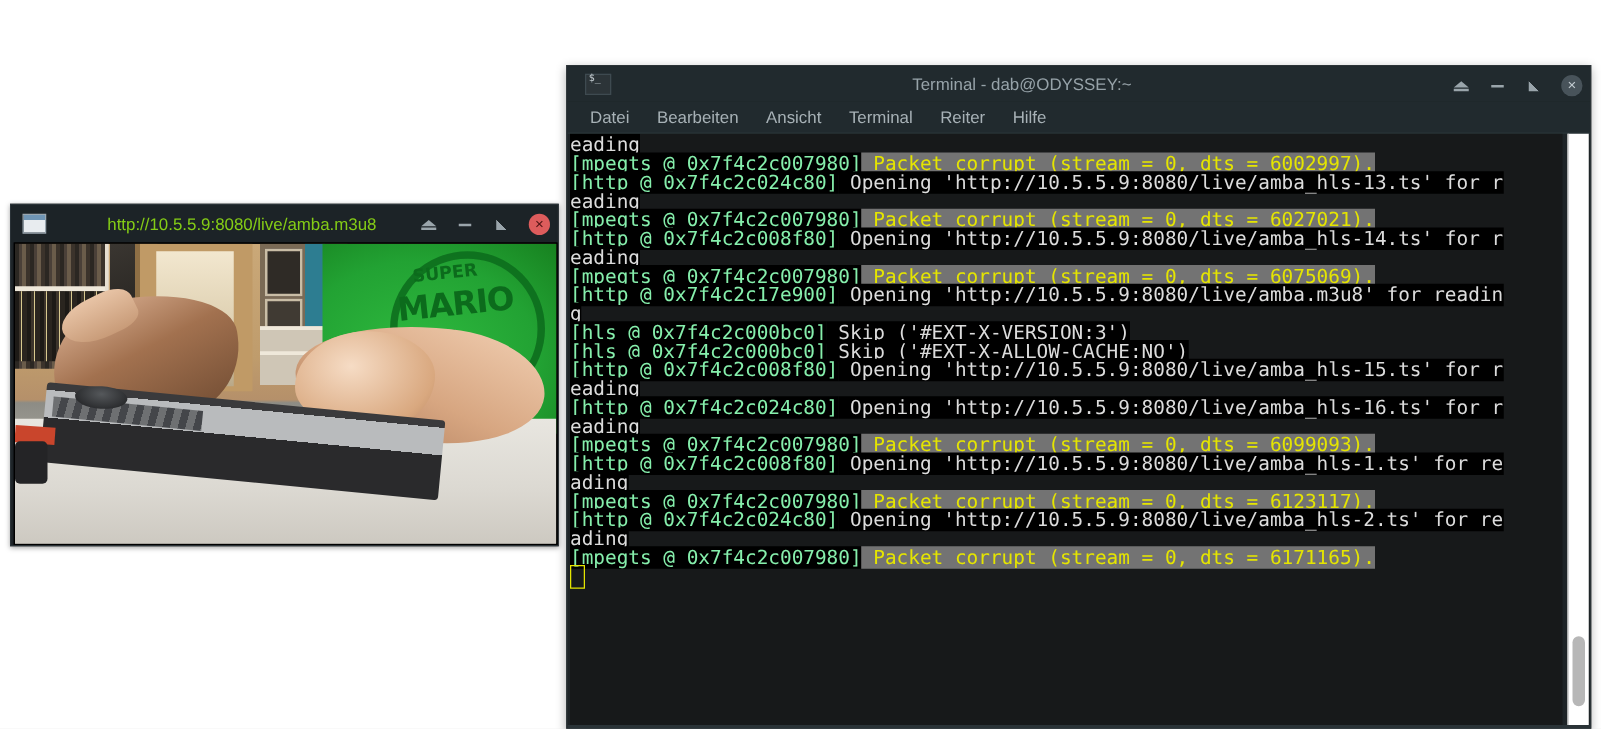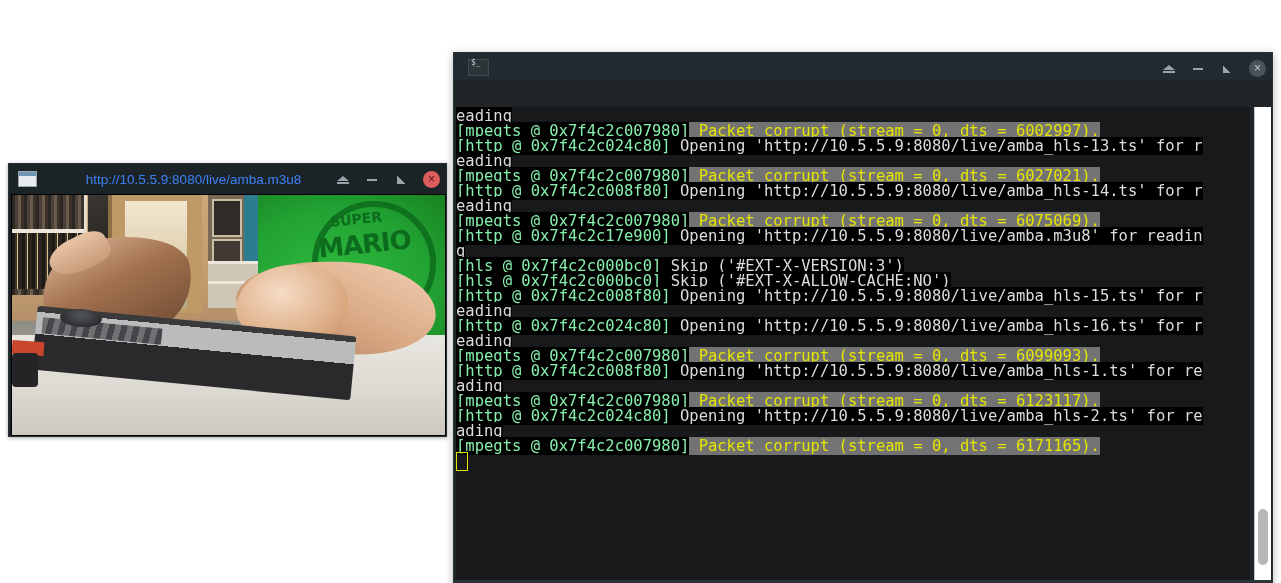--- a/index.html
+++ b/index.html
@@ -141,21 +141,21 @@
   #video-titlebar .win-icon {
     width: 17px; height: 14px;
     background: linear-gradient(#6f95b5 0 4px, #e8ecef 4px 100%);
     border: 1px solid #9aa7b0;
     margin-left: 3px;
     flex: 0 0 auto;
   }
   #video-title {
     flex: 1;
     text-align: center;
-    color: #3b82f6;
+    color: #84cc16;
     font-size: 13.5px;
     white-space: nowrap;
     overflow: hidden;
     padding-right: 96px;
     padding-left: 6px;
   }
   .wbtns { position: absolute; right: 6px; top: 0; height: 30px; display: flex; align-items: center; gap: 15px; }
   .wbtn { width: 14px; height: 14px; position: relative; }
   .wbtn.shade::after {
     content: ""; position: absolute; left: 1px; top: 4px;
@@ -408,28 +408,37 @@
         <div class="vs knob"></div>
         <div class="vs redthing"></div>
         <div class="vs blackthing"></div>
       </div>
     </div>
   </div>
 
   <div id="terminal-window">
     <div id="term-titlebar">
       <span class="term-icon"></span>
+      <span id="term-title">Terminal - dab@ODYSSEY:~</span>
       <span class="wbtns">
         <span class="wbtn shade"></span>
         <span class="wbtn min"></span>
         <span class="wbtn max"></span>
         <span class="wbtn close inactive">×</span>
       </span>
     </div>
 
+    <div id="term-menubar">
+      <span class="menu-item">Datei</span>
+      <span class="menu-item">Bearbeiten</span>
+      <span class="menu-item">Ansicht</span>
+      <span class="menu-item">Terminal</span>
+      <span class="menu-item">Reiter</span>
+      <span class="menu-item">Hilfe</span>
+    </div>
 
     <div id="term-content"><div class="line"><span class="seg-plain">eading</span></div><div class="line"><span class="seg-tag">[mpegts @ 0x7f4c2c007980]</span><span class="seg-yell"> Packet corrupt (stream = 0, dts = 6002997).</span></div><div class="line"><span class="seg-tag">[http @ 0x7f4c2c024c80]</span><span class="seg-plain"> Opening 'http://10.5.5.9:8080/live/amba_hls-13.ts' for r</span></div><div class="line"><span class="seg-plain">eading</span></div><div class="line"><span class="seg-tag">[mpegts @ 0x7f4c2c007980]</span><span class="seg-yell"> Packet corrupt (stream = 0, dts = 6027021).</span></div><div class="line"><span class="seg-tag">[http @ 0x7f4c2c008f80]</span><span class="seg-plain"> Opening 'http://10.5.5.9:8080/live/amba_hls-14.ts' for r</span></div><div class="line"><span class="seg-plain">eading</span></div><div class="line"><span class="seg-tag">[mpegts @ 0x7f4c2c007980]</span><span class="seg-yell"> Packet corrupt (stream = 0, dts = 6075069).</span></div><div class="line"><span class="seg-tag">[http @ 0x7f4c2c17e900]</span><span class="seg-plain"> Opening 'http://10.5.5.9:8080/live/amba.m3u8' for readin</span></div><div class="line"><span class="seg-plain">g</span></div><div class="line"><span class="seg-tag">[hls @ 0x7f4c2c000bc0]</span><span class="seg-plain"> Skip ('#EXT-X-VERSION:3')</span></div><div class="line"><span class="seg-tag">[hls @ 0x7f4c2c000bc0]</span><span class="seg-plain"> Skip ('#EXT-X-ALLOW-CACHE:NO')</span></div><div class="line"><span class="seg-tag">[http @ 0x7f4c2c008f80]</span><span class="seg-plain"> Opening 'http://10.5.5.9:8080/live/amba_hls-15.ts' for r</span></div><div class="line"><span class="seg-plain">eading</span></div><div class="line"><span class="seg-tag">[http @ 0x7f4c2c024c80]</span><span class="seg-plain"> Opening 'http://10.5.5.9:8080/live/amba_hls-16.ts' for r</span></div><div class="line"><span class="seg-plain">eading</span></div><div class="line"><span class="seg-tag">[mpegts @ 0x7f4c2c007980]</span><span class="seg-yell"> Packet corrupt (stream = 0, dts = 6099093).</span></div><div class="line"><span class="seg-tag">[http @ 0x7f4c2c008f80]</span><span class="seg-plain"> Opening 'http://10.5.5.9:8080/live/amba_hls-1.ts' for re</span></div><div class="line"><span class="seg-plain">ading</span></div><div class="line"><span class="seg-tag">[mpegts @ 0x7f4c2c007980]</span><span class="seg-yell"> Packet corrupt (stream = 0, dts = 6123117).</span></div><div class="line"><span class="seg-tag">[http @ 0x7f4c2c024c80]</span><span class="seg-plain"> Opening 'http://10.5.5.9:8080/live/amba_hls-2.ts' for re</span></div><div class="line"><span class="seg-plain">ading</span></div><div class="line"><span class="seg-tag">[mpegts @ 0x7f4c2c007980]</span><span class="seg-yell"> Packet corrupt (stream = 0, dts = 6171165).</span></div><div class="line"><span id="cursor-block"></span></div></div>
 
     <div id="term-scrollbar">
       <div id="term-scroll-thumb"></div>
     </div>
     <div id="term-statusstrip"></div>
   </div>
 
 </div>

